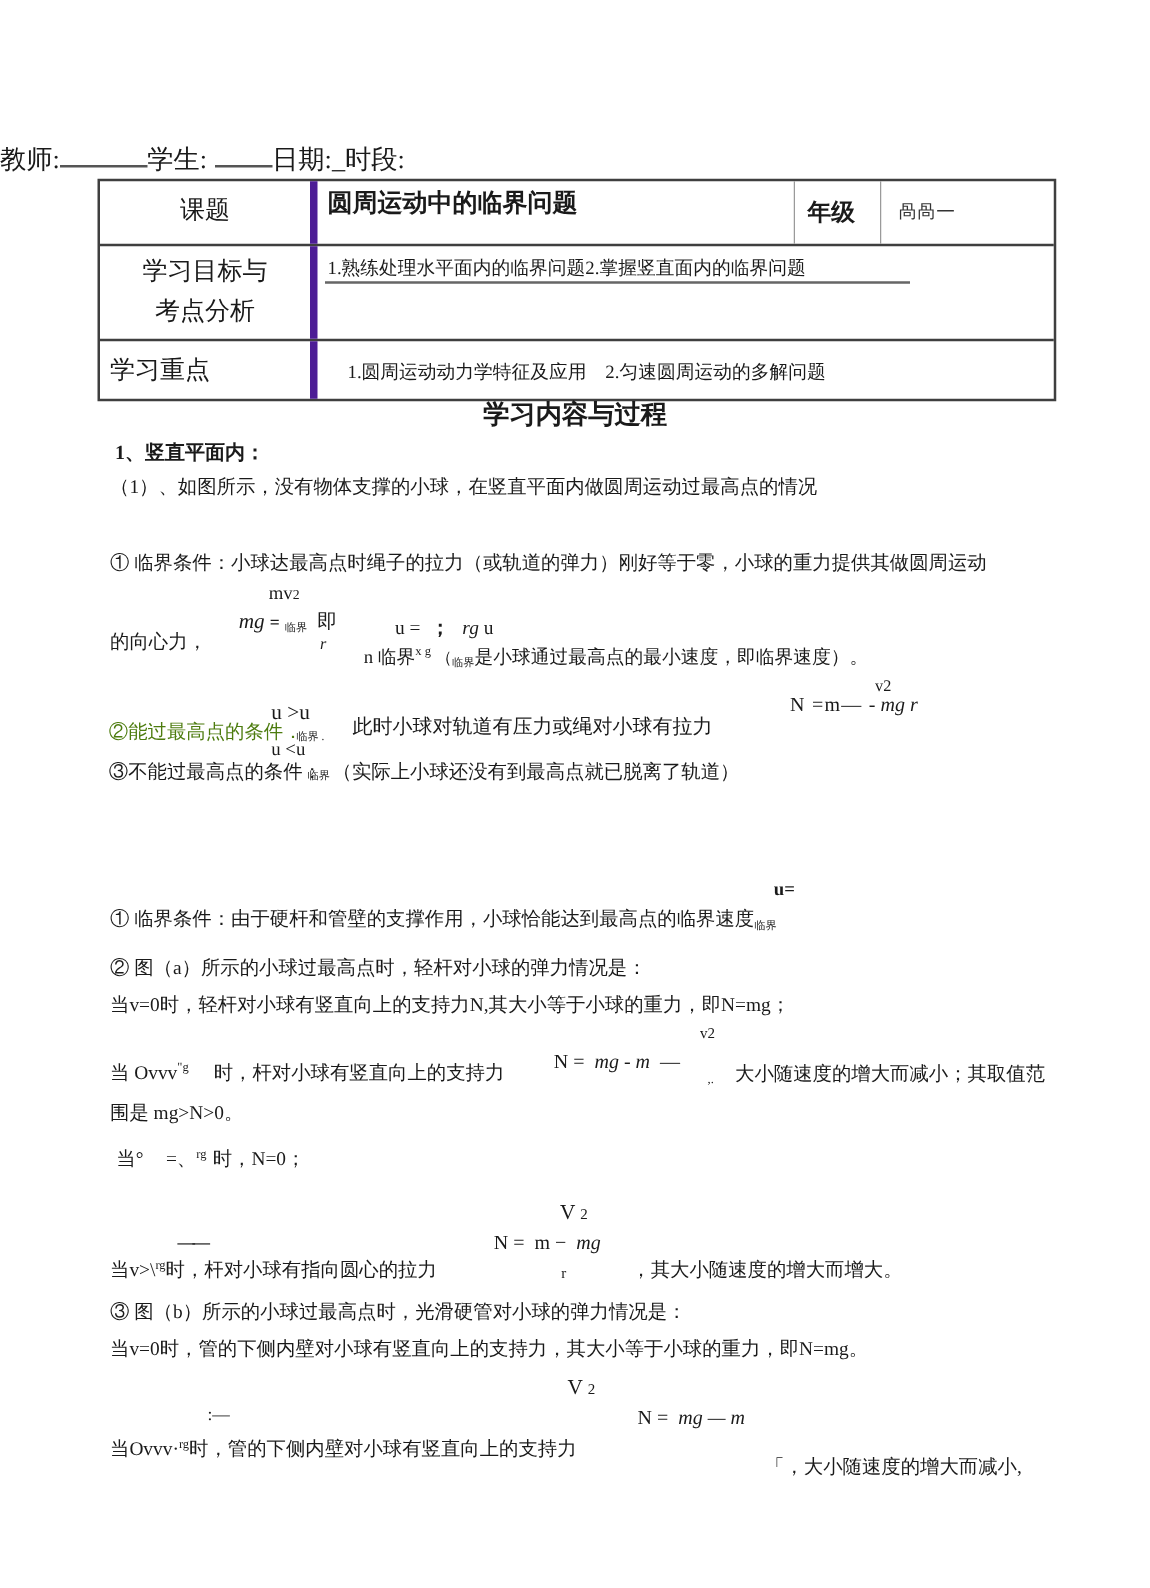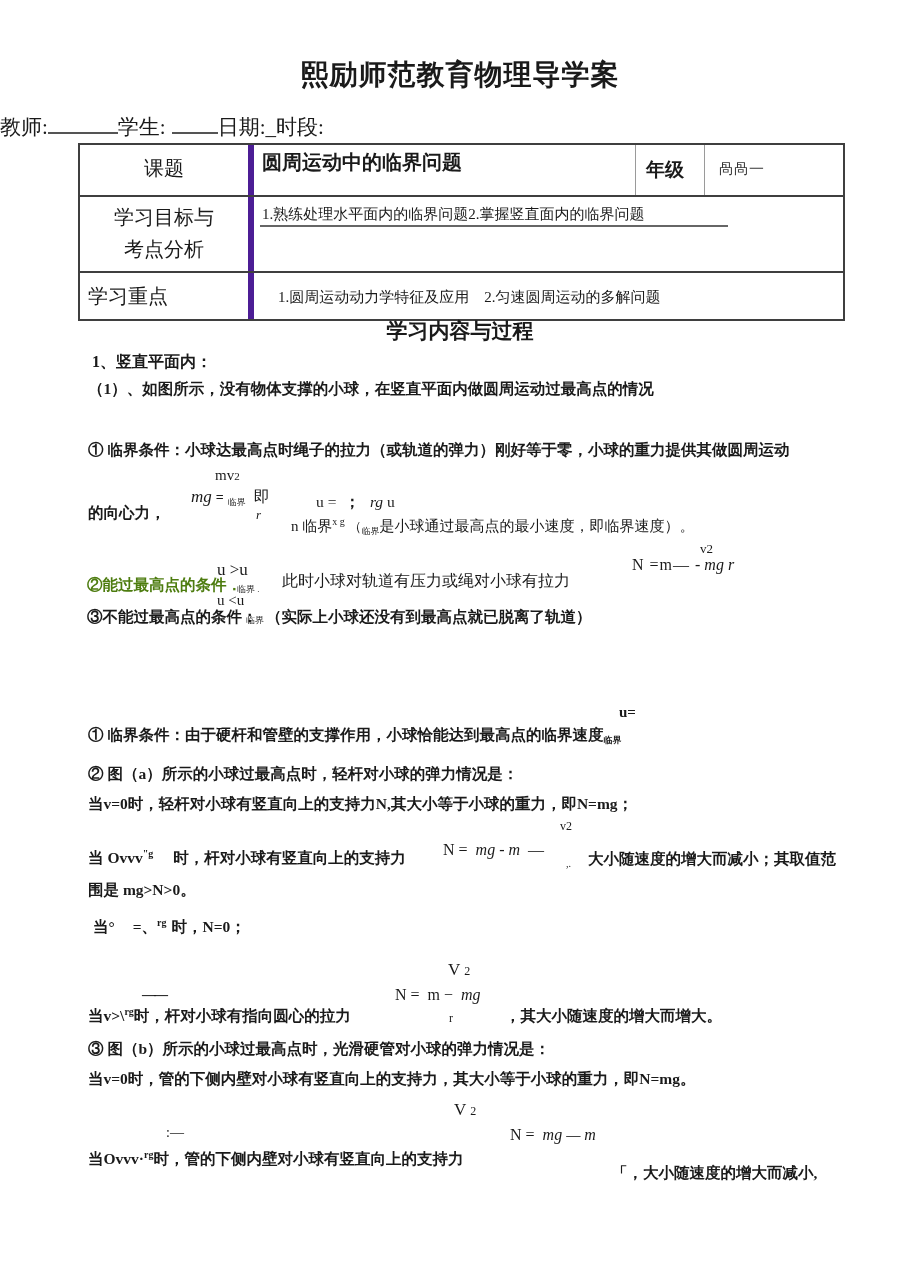--- a/index.html
+++ b/index.html
@@ -2,21 +2,21 @@
 <html><head>
 <meta charset="utf-8">
 <style>
   html,body{margin:0;padding:0;background:#ffffff;}
   .page{position:relative;width:920px;height:1270px;background:#fff;
         font-family:"Liberation Serif","DejaVu Serif",serif;color:#1a1a1a;overflow:hidden;}
   .abs{position:absolute;white-space:nowrap;}
   .center{left:0;right:0;text-align:center;}
   .b{font-weight:bold;}
   .i{font-style:italic;}
-  .t15{font-size:15.5px;font-weight:bold;}
+  .t15{font-size:15.5px;}
   .t16{font-size:16px;}
   .sm{font-size:9px;vertical-align:-3px;}
   .sup{font-size:10px;vertical-align:6px;}
   .doc-title{top:56px;font-size:28px;font-weight:bold;letter-spacing:1px;}
   .teacher-line{top:112px;display:flex;justify-content:center;align-items:baseline;font-size:21px;}
   .blank{display:inline-block;border-bottom:2px solid #555;height:20px;}
   .blank1{width:70px;} .blank2{width:46px;margin-left:6px;}
   
   .info-table{position:absolute;left:78px;top:143px;width:763px;border:2px solid #3f3f3f;}
   .tr{display:flex;border-bottom:2px solid #3f3f3f;}
@@ -34,21 +34,20 @@
   .goals-line2{padding-top:9px;}
   .c-focus-label{text-align:left;padding:10px 0 0 8px;line-height:26px;}
   .c-focus{flex:1;font-size:15px;padding:15px 0 0 24px;}
   .section-title{top:317px;font-size:21px;font-weight:bold;}
 </style>
 </head>
 <body>
 
 <div class="page">
 
-  <div class="abs center doc-title">熙励师范教育物理导学案</div>
   <div class="abs teacher-line">
     <span>教师:</span>
       <span class="blank blank1"></span>
       <span>学生:</span>
       <span class="blank blank2"></span>
       <span>日期:_时段:</span>
   </div>
 
   <div class="info-table">
     <div class="tr r1">

